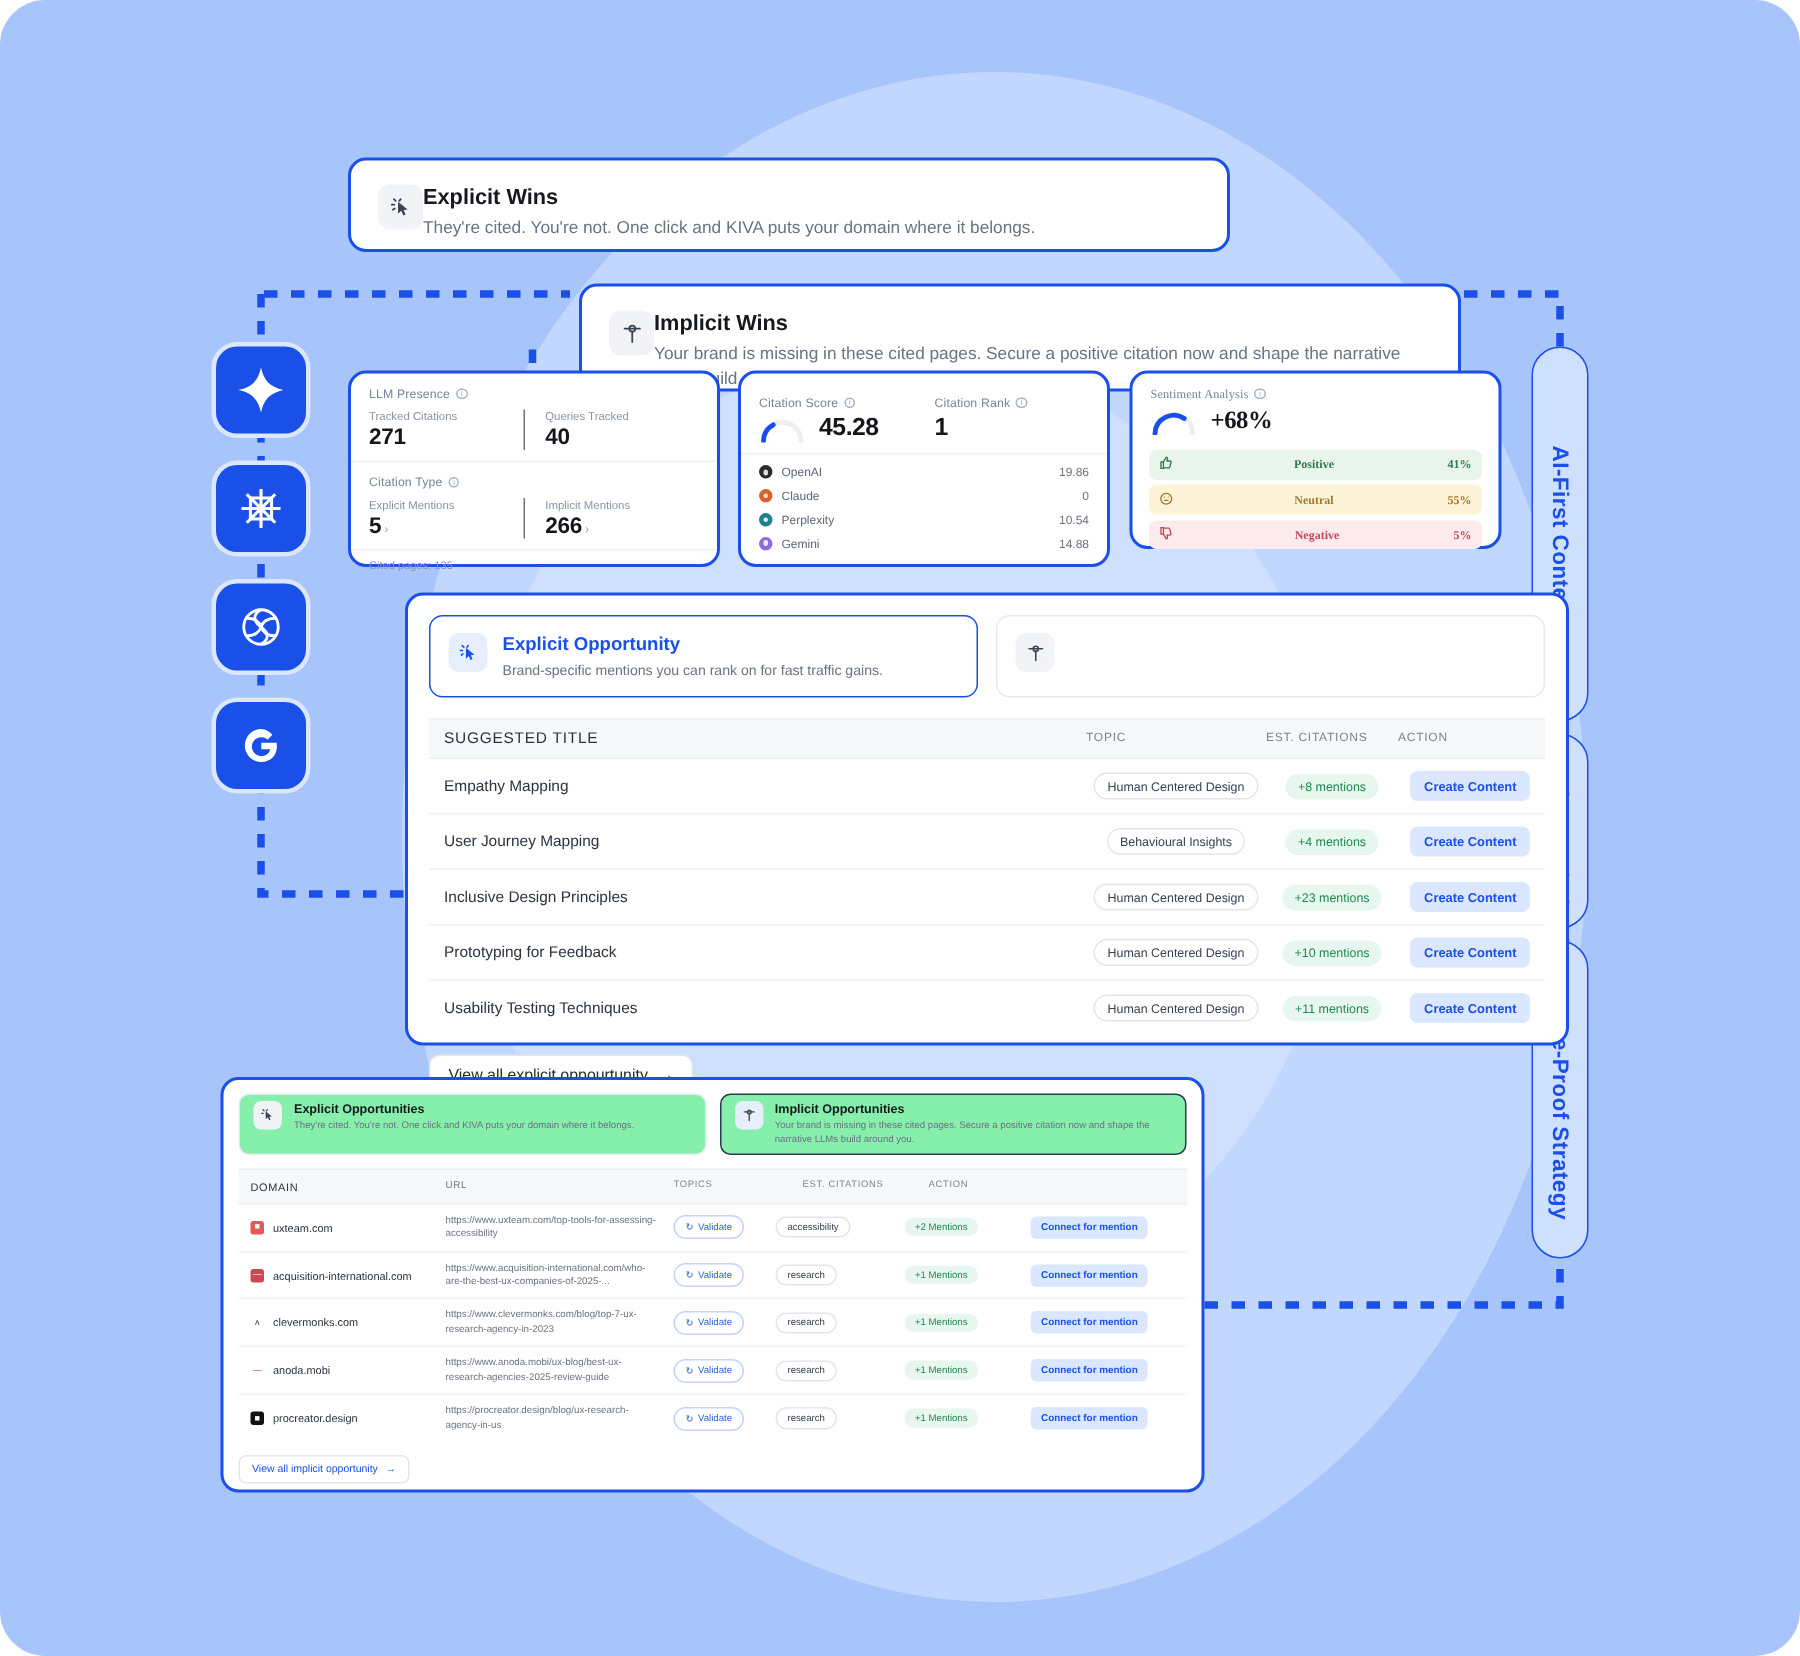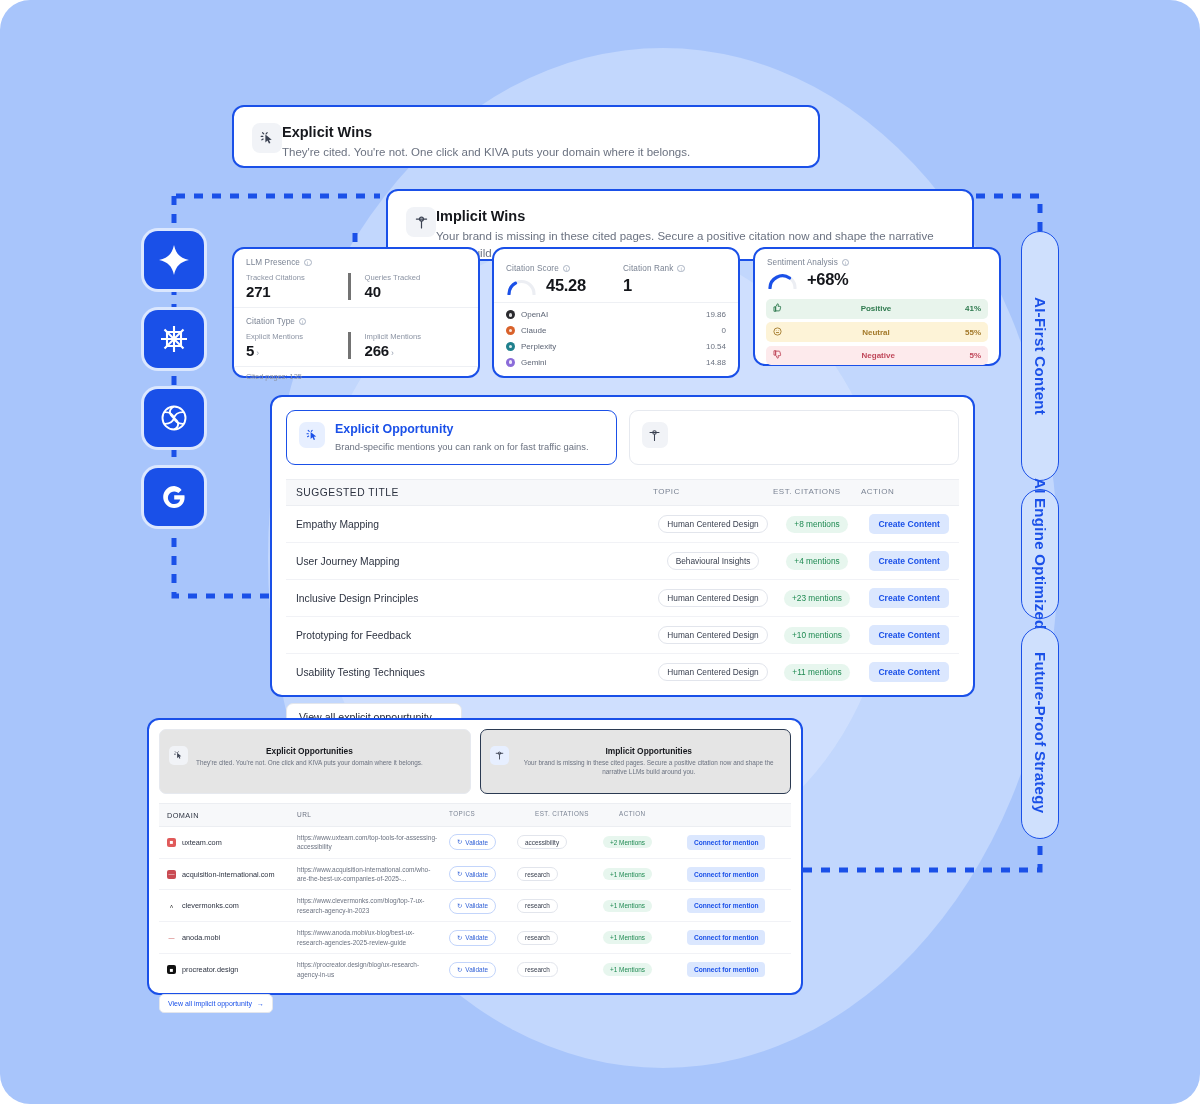--- a/index.html
+++ b/index.html
@@ -87,36 +87,36 @@
     display: flex; align-items: center; justify-content: center;
   }
   .banner-title { font-size: 14.5px; font-weight: bold; color: #16181d; line-height: 1.3; }
   .banner-sub { font-size: 11.5px; color: #6b7280; line-height: 1.5; margin-top: 2px; }
   #banner-explicit { left: 232px; top: 105px; width: 588px; height: 63px; }
   #banner-implicit { left: 386px; top: 161px; width: 588px; height: 72px; margin-top: 28px; }
 
   
   #card-llm      { left: 232px; top: 247px; width: 248px; height: 131px; }
   #card-citation { left: 492px; top: 247px; width: 248px; height: 131px; }
-  #card-sent     { left: 753px; top: 247px; width: 248px; height: 119px; }
+  #card-sent     { left: 753px; top: 247px; width: 248px; height: 119px; font-family: Liberation Serif, serif; }
 
   .mblock { padding: 9px 12px 7px; }
   .mlabel {
     font-size: 8.2px; color: #7b8494; display: flex; align-items: center; gap: 4px;
     letter-spacing: .1px;
   }
   .info-i {
     width: 7.5px; height: 7.5px; border-radius: 50%;
     border: .9px solid #a9b2c2;
     font-size: 6px; line-height: 6.5px; text-align: center; color: #a9b2c2;
     display: inline-block;
   }
   .m-grid { display: flex; margin-top: 6px; }
   .m-cell { flex: 1; }
-  .m-cell.divided { border-left: 3px solid #737373; padding-left: 14px; }
+  .m-cell.divided { border-left: 1px solid #737373; padding-left: 14px; }
   .m-k { font-size: 7.6px; color: #8b93a3; }
   .m-v { font-size: 15px; font-weight: bold; color: #14161b; margin-top: 1px; letter-spacing: -.2px; }
   .m-v .chev { font-size: 8.5px; font-weight: normal; color: #98a1b1; margin-left: 2px; }
   .hr { height: 1px; background: #eef0f4; }
   .foot { padding: 5px 12px 0; font-size: 7.4px; color: #8b93a3; }
 
   
   .gauge-row { display: flex; align-items: center; gap: 9px; margin-top: 3px; }
   .gauge { width: 31px; height: 19px; position: relative; }
   .big-v { font-size: 16.5px; font-weight: bold; color: #14161b; letter-spacing: -.3px; }
@@ -148,21 +148,21 @@
     font-size: 8px; font-weight: bold;
     border-radius: 5px;
     padding: 4.4px 7px;
     margin-bottom: 3.5px;
     text-align: center;
   }
   .srow .sn { flex: 1; margin-left: 5px; }
   .srow .sico { font-size: 8.5px; }
 
   
-  #panel-opp { left: 270px; top: 395px; width: 705px; height: 302px; }
+  #panel-opp { left: 270px; top: 395px; width: 776px; height: 302px; }
   .tabrow { display: flex; gap: 12px; padding: 13px 14px 0; }
   .tab {
     flex: 1; display: flex; gap: 10px; align-items: flex-start;
     border-radius: 9px; padding: 11px 12px;
     background: #fff;
   }
   .tab.active { border: 1.6px solid #1a50e8; }
   .tab.inactive { border: 1px solid #e6e9ef; }
   .tab-ico {
     width: 26px; height: 26px; flex: 0 0 26px; border-radius: 7px;
@@ -215,21 +215,21 @@
     display: inline-flex; align-items: center; gap: 7px;
     margin: 13px 0 0 14px;
     background: #fff; border: 1px solid #e3e6ec; border-radius: 7px;
     font-size: 10.6px; color: #252b38; padding: 7px 12px;
     font-family: "Liberation Sans", sans-serif; cursor: pointer;
   }
 
   
   #panel-imp { left: 147px; top: 718px; width: 656px; height: 277px; }
   .tabrow2 { display: flex; gap: 9px; padding: 9px 10px 0; }
-  .tab2 { flex: 1; display: flex; gap: 8px; align-items: flex-start; border-radius: 7px; padding: 16px 9px; background:#e5e5e5;text-align:center; }
+  .tab2 { flex: 1; display: flex; gap: 8px; align-items: flex-start; border-radius: 7px; padding: 4px 9px; background:#86efac; }
   .tab2.active { border: 1.4px solid #2b3a52; }
   .tab2.inactive { border: 1px solid #e6e9ef; }
   .tab2-ico { width: 19px; height: 19px; flex: 0 0 19px; border-radius: 5px; display:flex; align-items:center; justify-content:center; }
   .tab2.active .tab2-ico { background: #e7efff; }
   .tab2.inactive .tab2-ico { background: #f1f3f7; }
   .tab2-title { font-size: 8.4px; font-weight: bold; color: #16181d; }
   .tab2-sub { font-size: 6.4px; color: #6b7280; margin-top: 1.5px; line-height: 1.55; }
 
   .tbl2 { margin: 9px 10px 0; }
   .thead2 {

